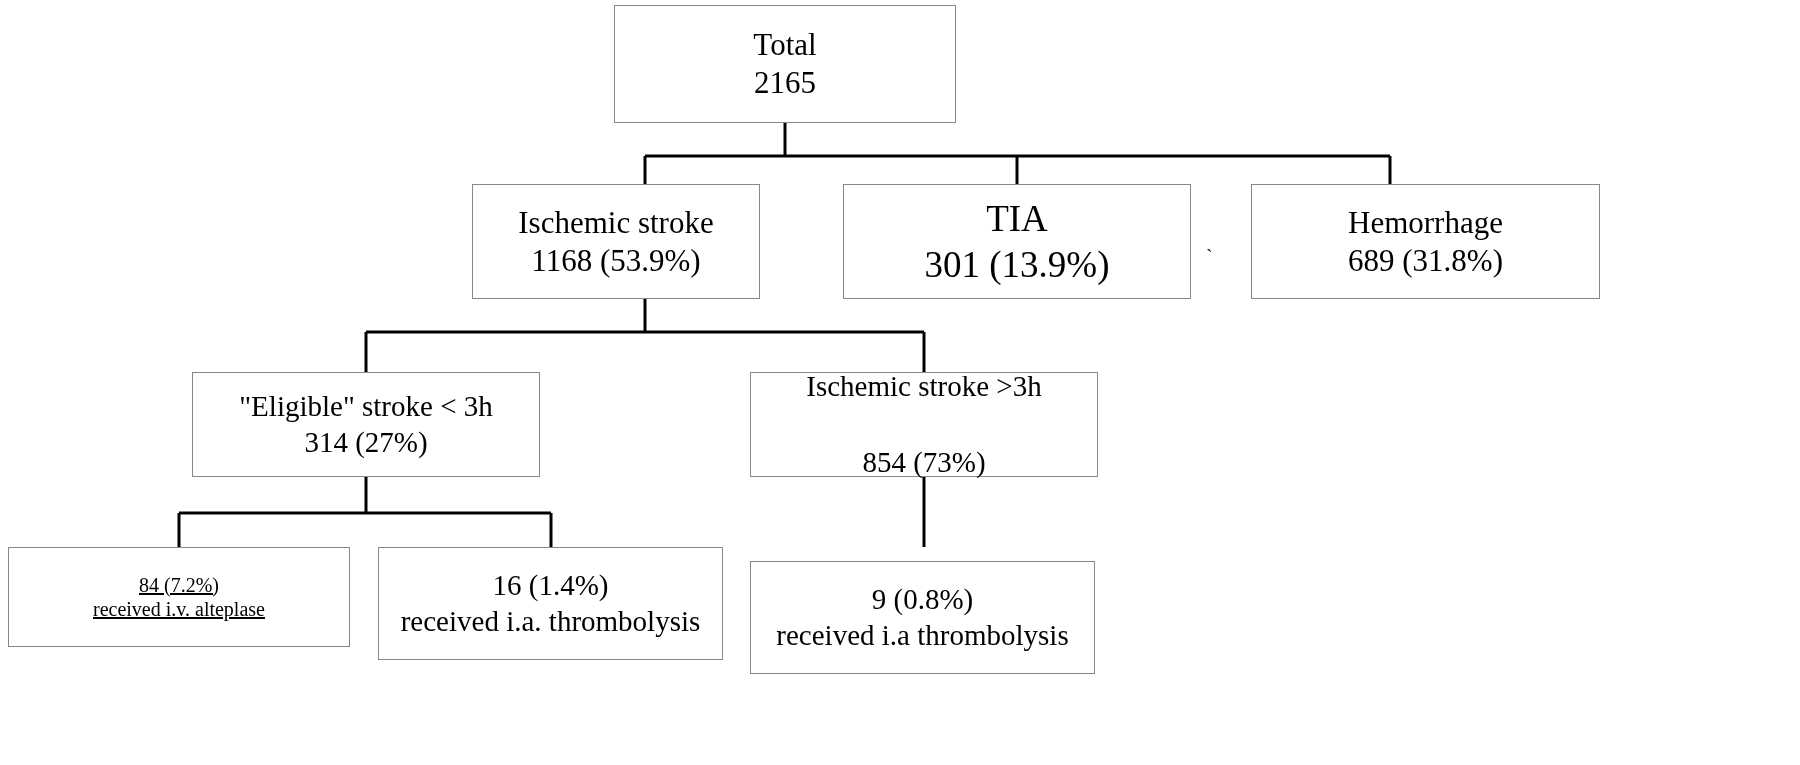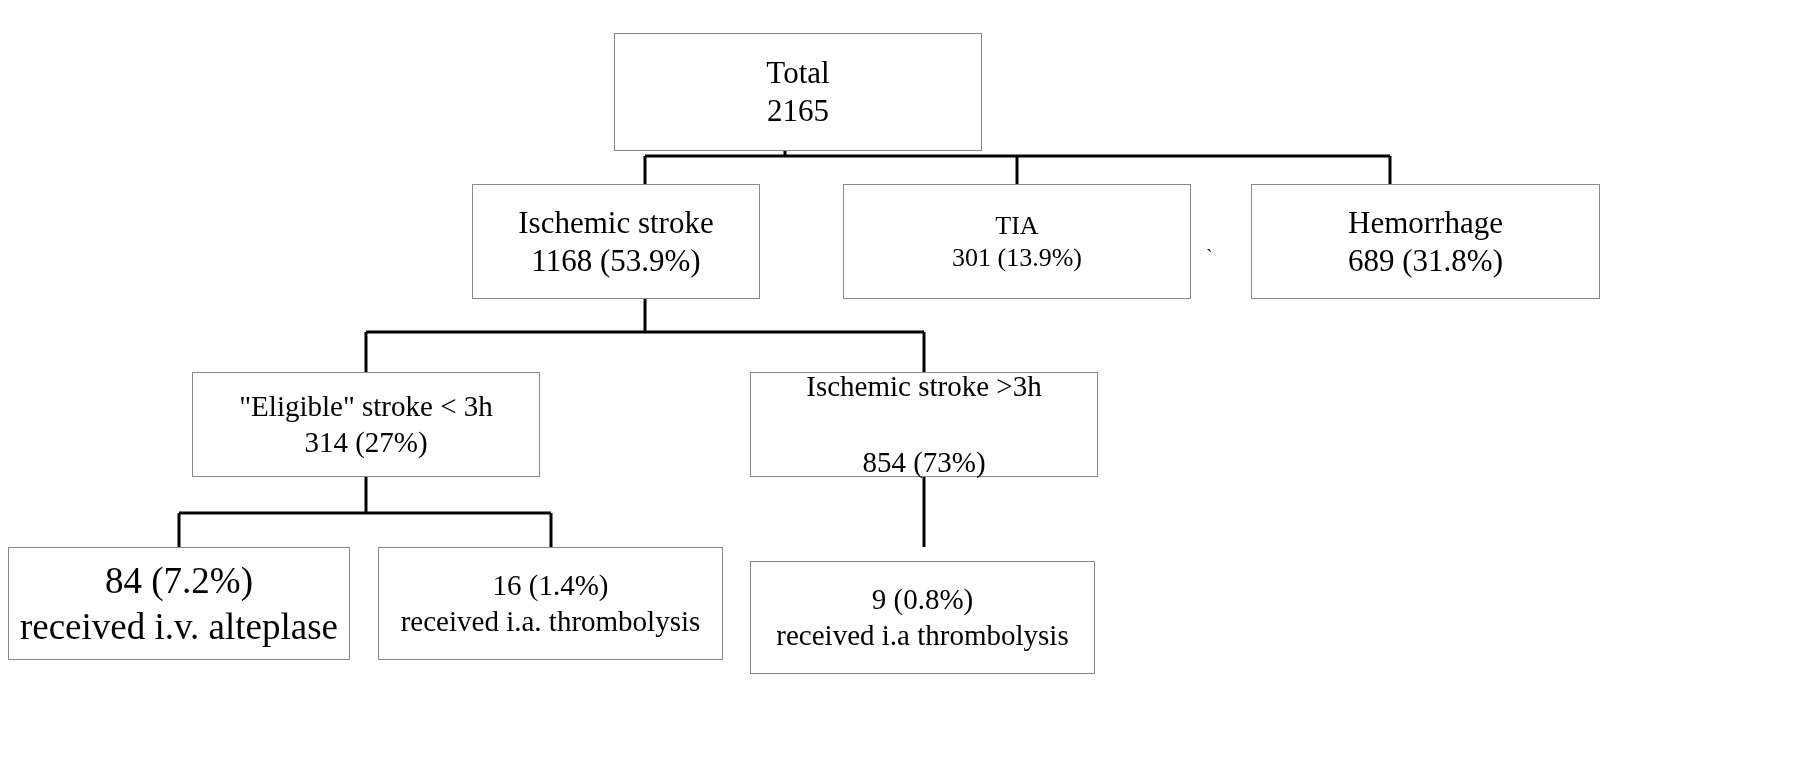--- a/index.html
+++ b/index.html
@@ -34,27 +34,27 @@
     justify-content: center;
     text-align: center;
     color: #000000;
     line-height: 1.22;
     z-index: 2;
   }
   .node .line {
     display: block;
     white-space: nowrap;
   }
-  .n-total      { left: 614px;  top: 5px;   width: 368px; height: 118px; font-size: 31px; margin-top: 28px; }
+  .n-total      { left: 614px;  top: 5px;   width: 342px; height: 118px; font-size: 31px; }
   .n-ischemic   { left: 472px;  top: 184px; width: 288px; height: 115px; font-size: 31px; }
-  .n-tia        { left: 843px;  top: 184px; width: 348px; height: 115px; font-size: 26px; }
+  .n-tia        { left: 843px;  top: 184px; width: 348px; height: 115px; font-size: 37px; }
   .n-hemorrhage { left: 1215px; top: 184px; width: 349px; height: 115px; font-size: 31px; margin-left: 36px; }
   .n-eligible   { left: 192px;  top: 372px; width: 348px; height: 105px; font-size: 29px; }
   .n-gt3h       { left: 750px;  top: 372px; width: 348px; height: 105px; font-size: 29px; gap: 41px; }
-  .n-iv         { left: 8px;    top: 547px; width: 342px; height: 113px; font-size: 37px; }
+  .n-iv         { left: 8px;    top: 547px; width: 342px; height: 100px; font-size: 20px; text-decoration: underline; }
   .n-ia1        { left: 378px;  top: 547px; width: 345px; height: 113px; font-size: 29px; }
   .n-ia2        { left: 750px;  top: 561px; width: 345px; height: 113px; font-size: 29px; }
   .stray-mark {
     position: absolute;
     left: 1206px;
     top: 246px;
     font-size: 20px;
     color: #000000;
     z-index: 3;
   }

